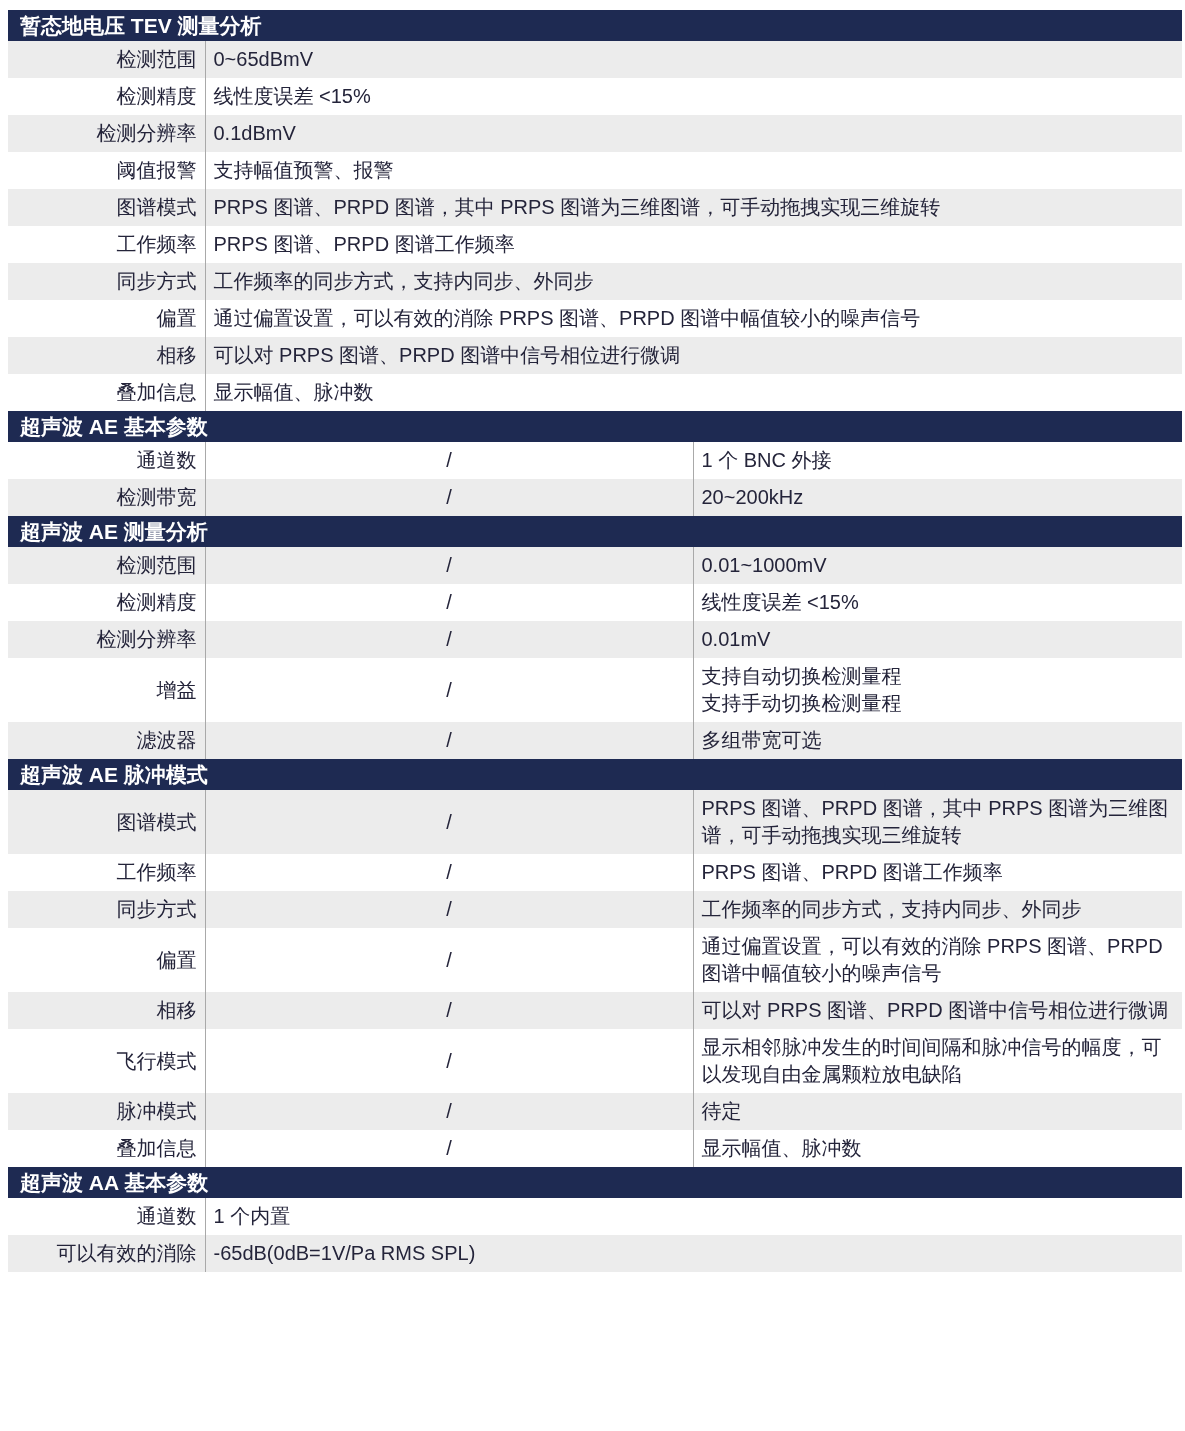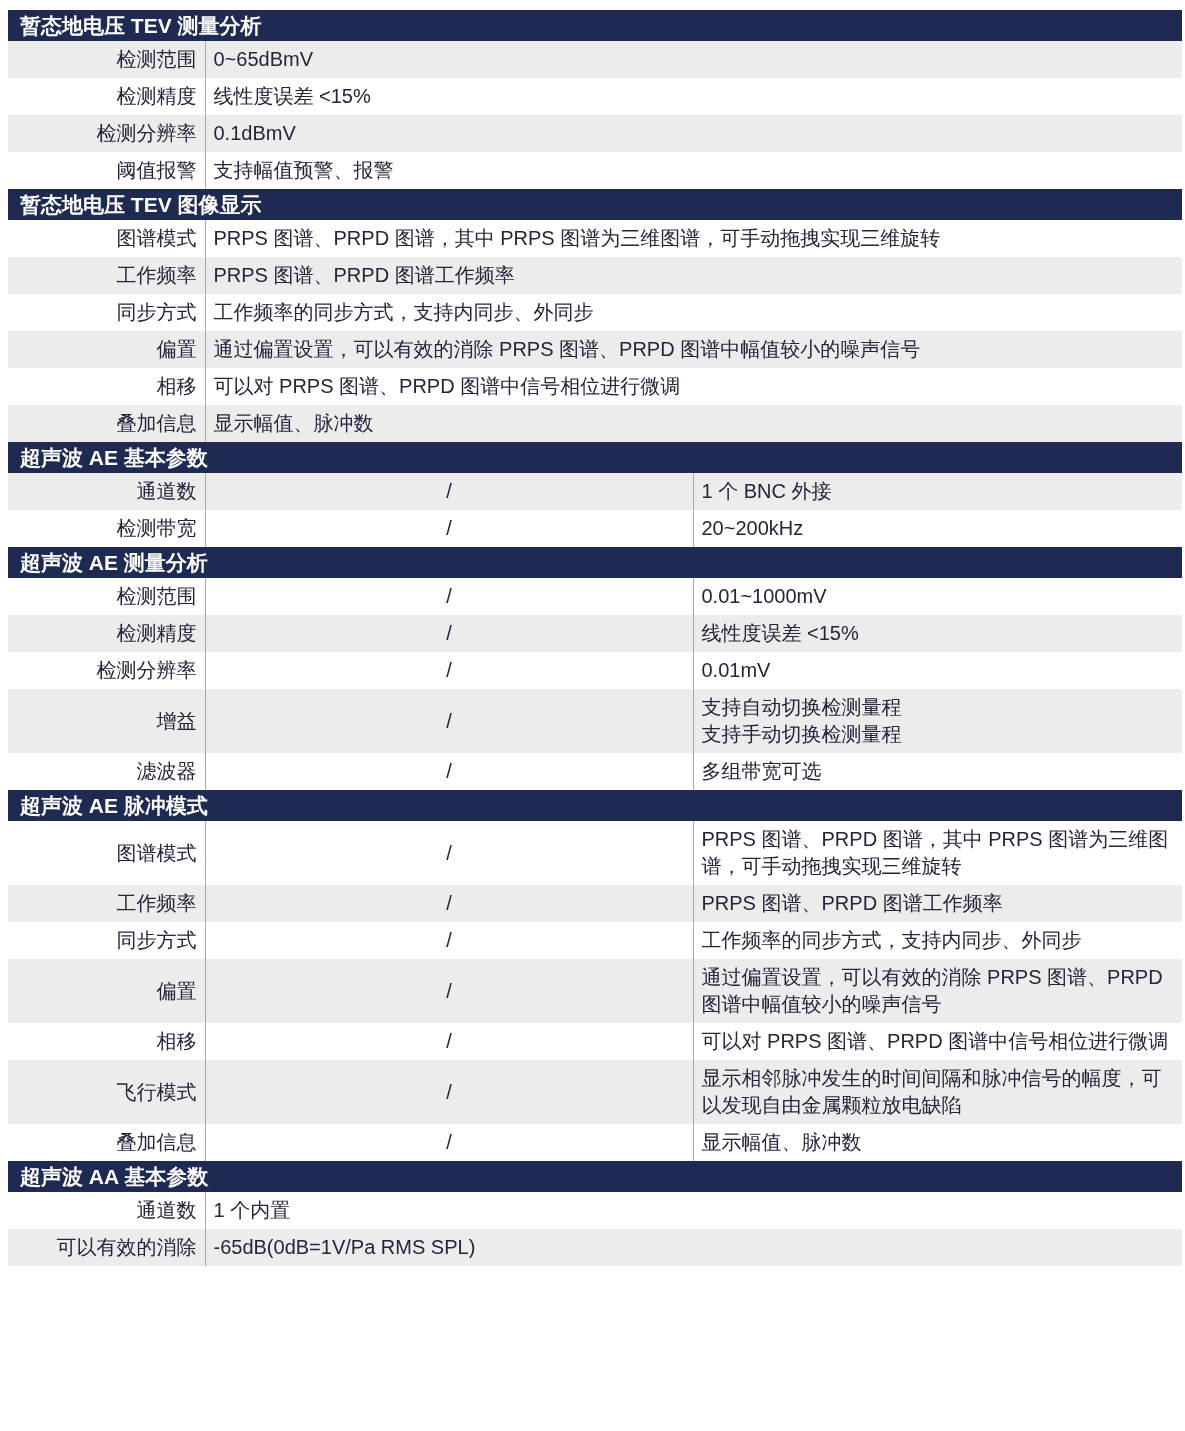--- a/index.html
+++ b/index.html
@@ -82,23 +82,20 @@
           <td class="cell-value" colspan="2">线性度误差 &lt;15%</td>
         </tr>
         <tr>
           <td class="cell-label">检测分辨率</td>
           <td class="cell-value" colspan="2">0.1dBmV</td>
         </tr>
         <tr>
           <td class="cell-label">阈值报警</td>
           <td class="cell-value" colspan="2">支持幅值预警、报警</td>
         </tr>
-        <tr class="section-row">
-          <td class="section-title" colspan="3">暂态地电压 TEV 图像显示</td>
-        </tr>
         <tr>
           <td class="cell-label">图谱模式</td>
           <td class="cell-value" colspan="2">PRPS 图谱、PRPD 图谱，其中 PRPS 图谱为三维图谱，可手动拖拽实现三维旋转</td>
         </tr>
         <tr>
           <td class="cell-label">工作频率</td>
           <td class="cell-value" colspan="2">PRPS 图谱、PRPD 图谱工作频率</td>
         </tr>
         <tr>
           <td class="cell-label">同步方式</td>
@@ -183,20 +180,25 @@
         </tr>
         <tr>
           <td class="cell-label">相移</td>
           <td class="cell-mid">/</td>
           <td class="cell-value">可以对 PRPS 图谱、PRPD 图谱中信号相位进行微调</td>
         </tr>
         <tr>
           <td class="cell-label">飞行模式</td>
           <td class="cell-mid">/</td>
           <td class="cell-value">显示相邻脉冲发生的时间间隔和脉冲信号的幅度，可以发现自由金属颗粒放电缺陷</td>
+        </tr>
+        <tr>
+          <td class="cell-label">脉冲模式</td>
+          <td class="cell-mid">/</td>
+          <td class="cell-value">待定</td>
         </tr>
         <tr>
           <td class="cell-label">叠加信息</td>
           <td class="cell-mid">/</td>
           <td class="cell-value">显示幅值、脉冲数</td>
         </tr>
         <tr class="section-row">
           <td class="section-title" colspan="3">超声波 AA 基本参数</td>
         </tr>
         <tr>

